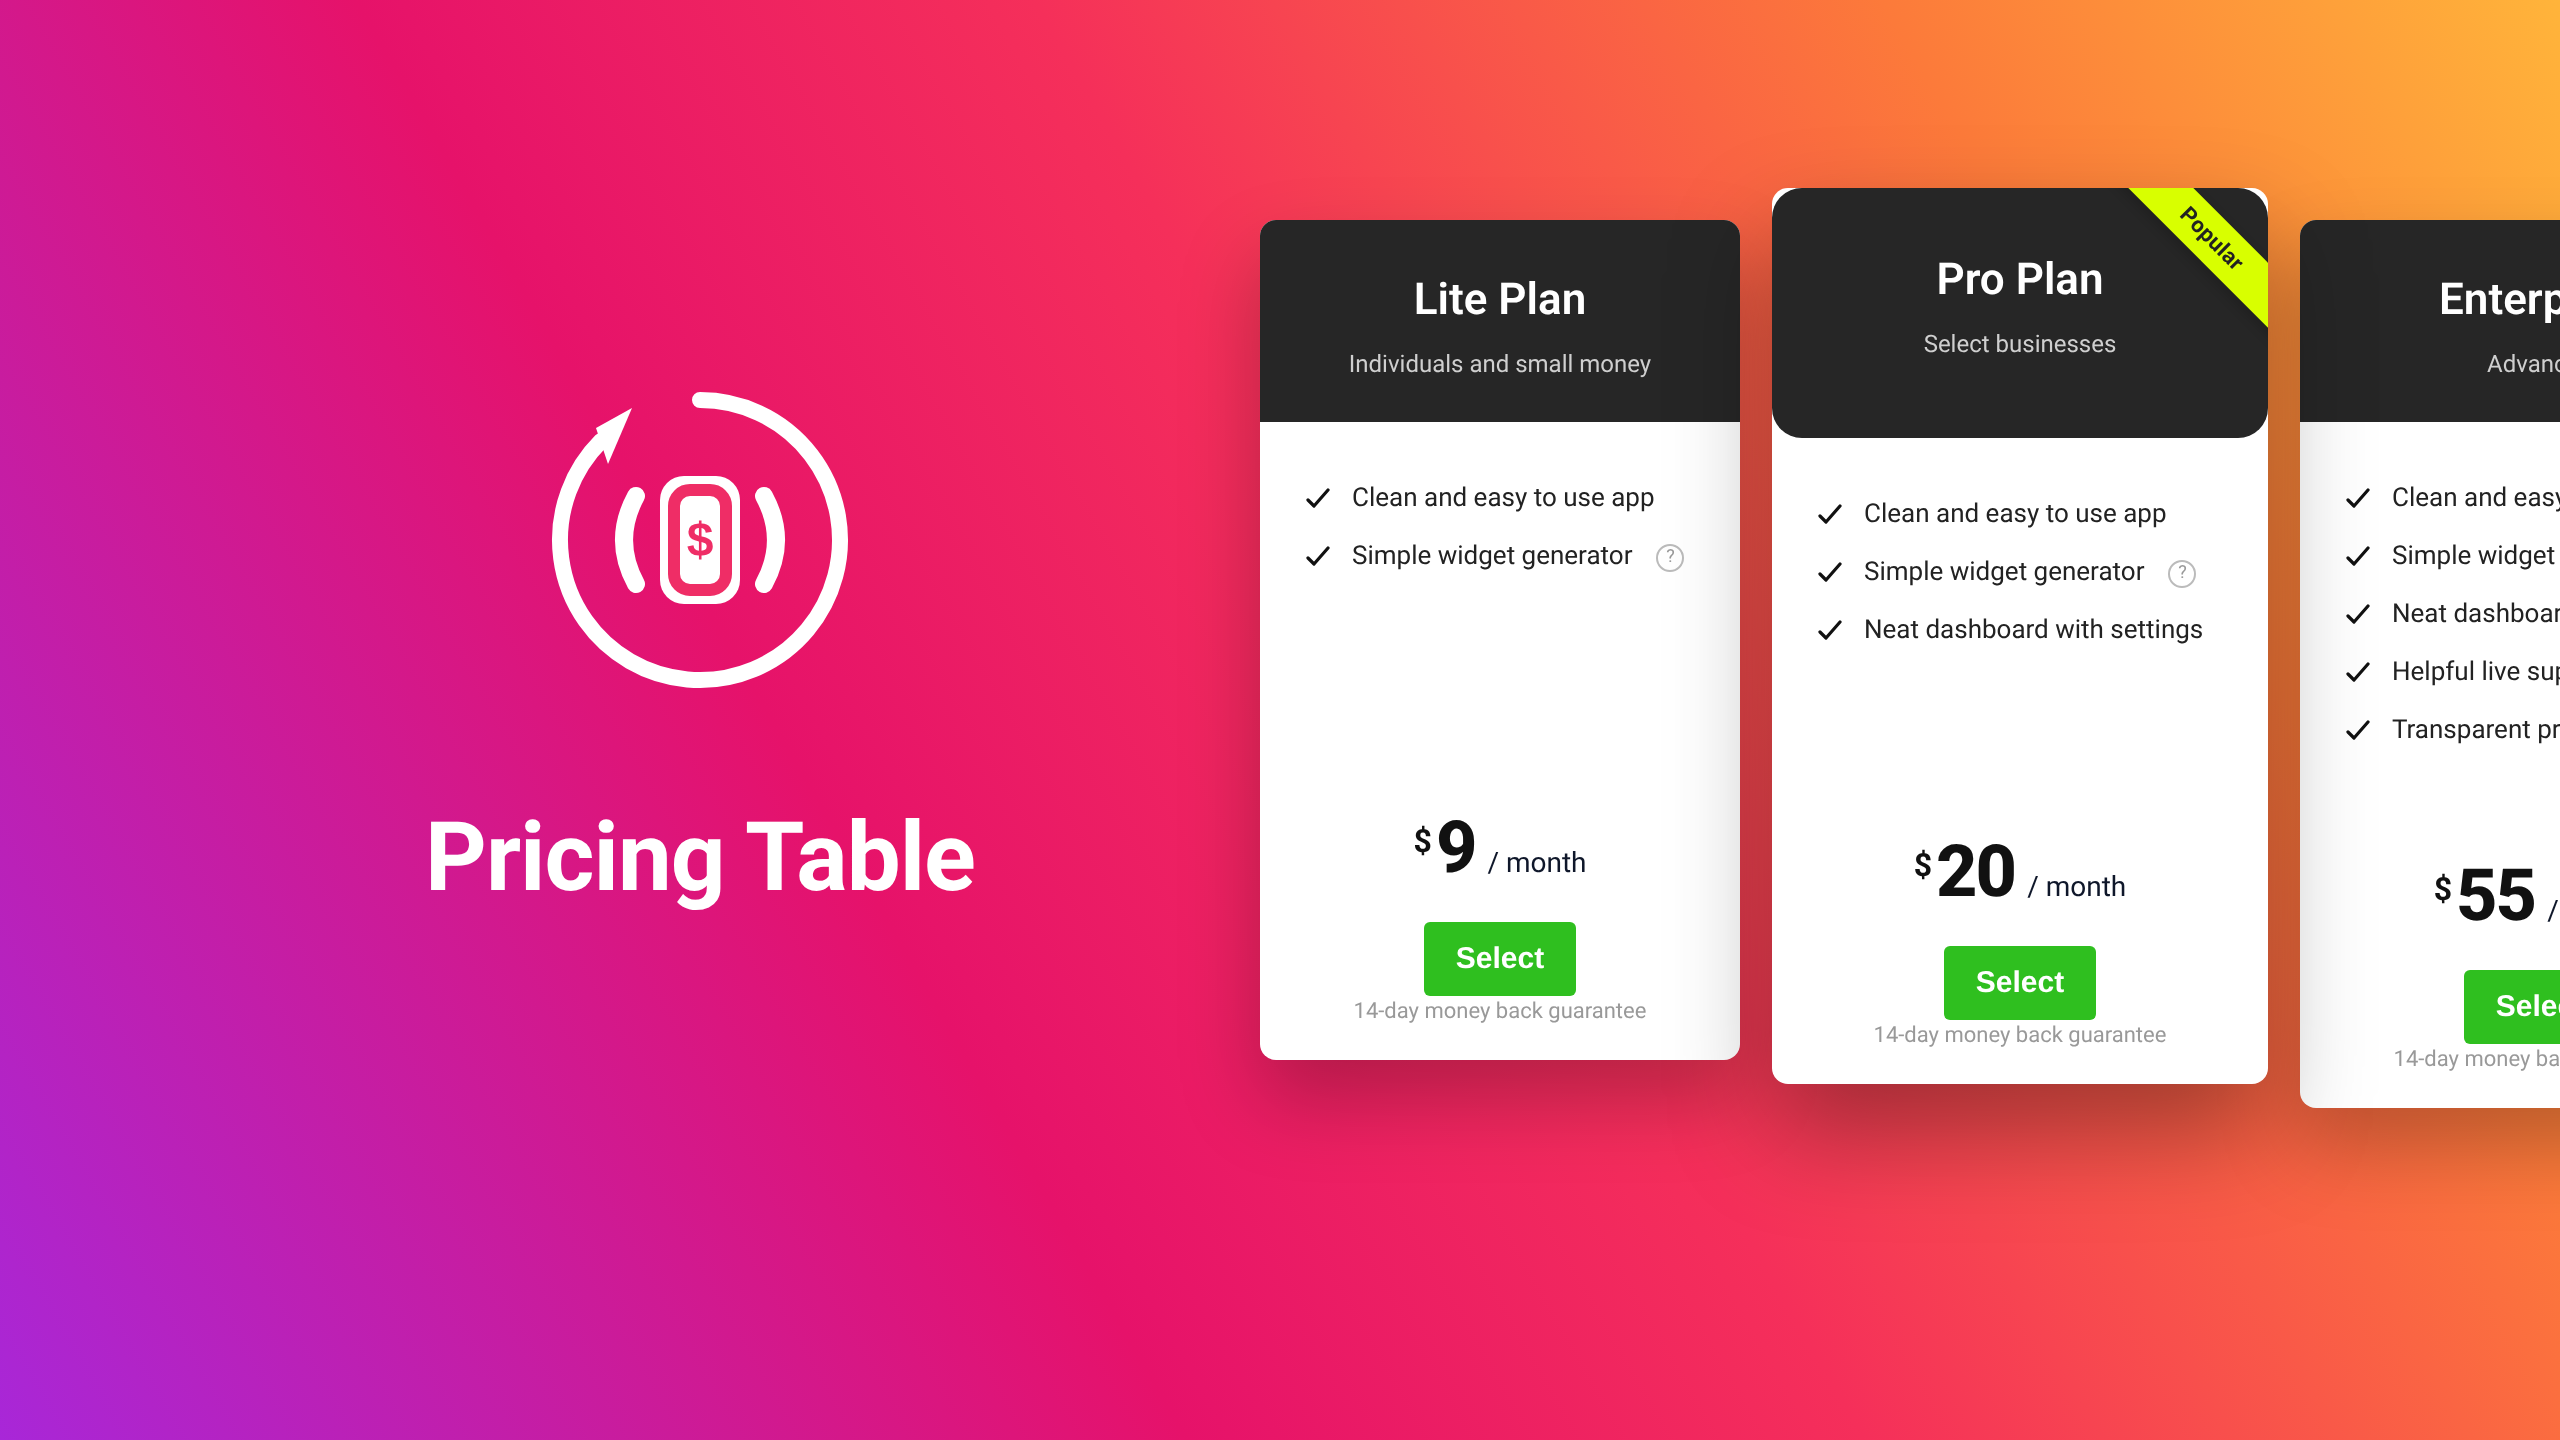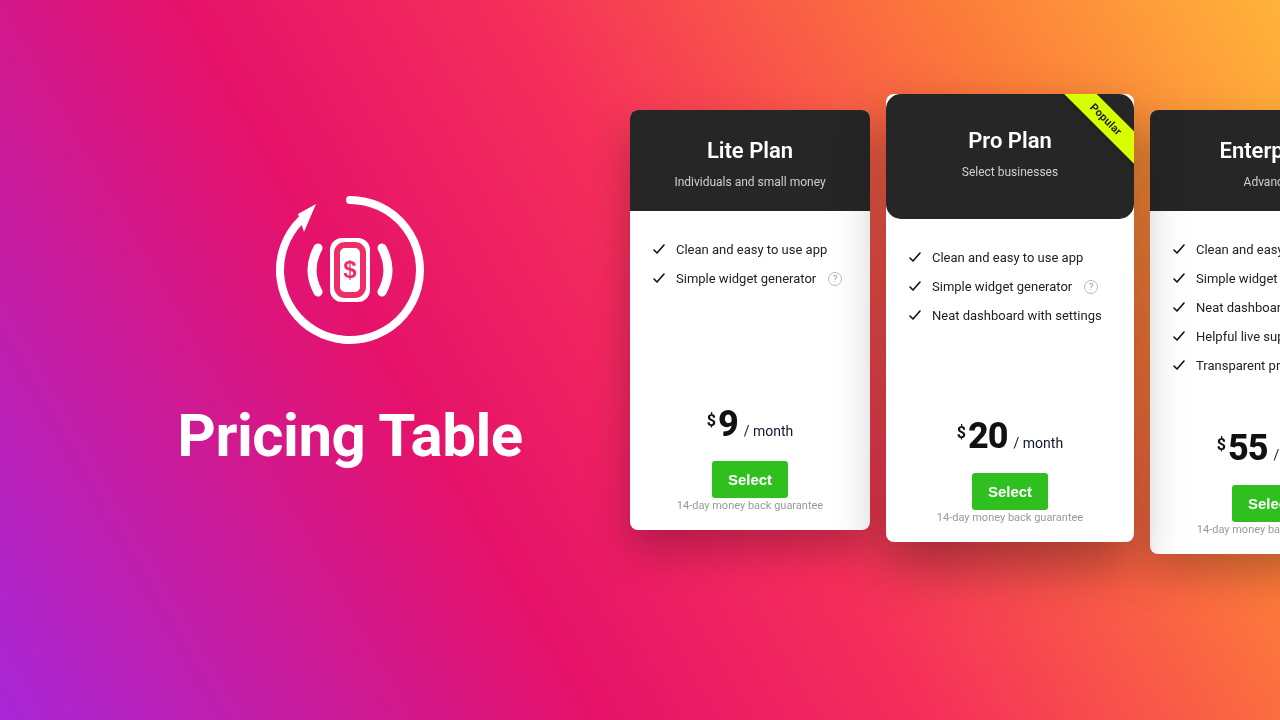--- a/index.html
+++ b/index.html
@@ -15,21 +15,21 @@
   .hero {
     position: absolute;
     left: 150px;
     top: 180px;
     width: 400px;
     color: #fff;
   }
   .hero-icon { width: 180px; height: 180px; margin: 0 auto 40px; position: relative; }
   .hero-title {
     text-align: center;
-    font-size: 60px;
+    font-size: 48px;
     font-weight: 700;
     letter-spacing: -0.5px;
   }
   
   .cards {
     position: absolute;
     top: 110px;
     left: 630px;
     display: flex;
     gap: 16px;

